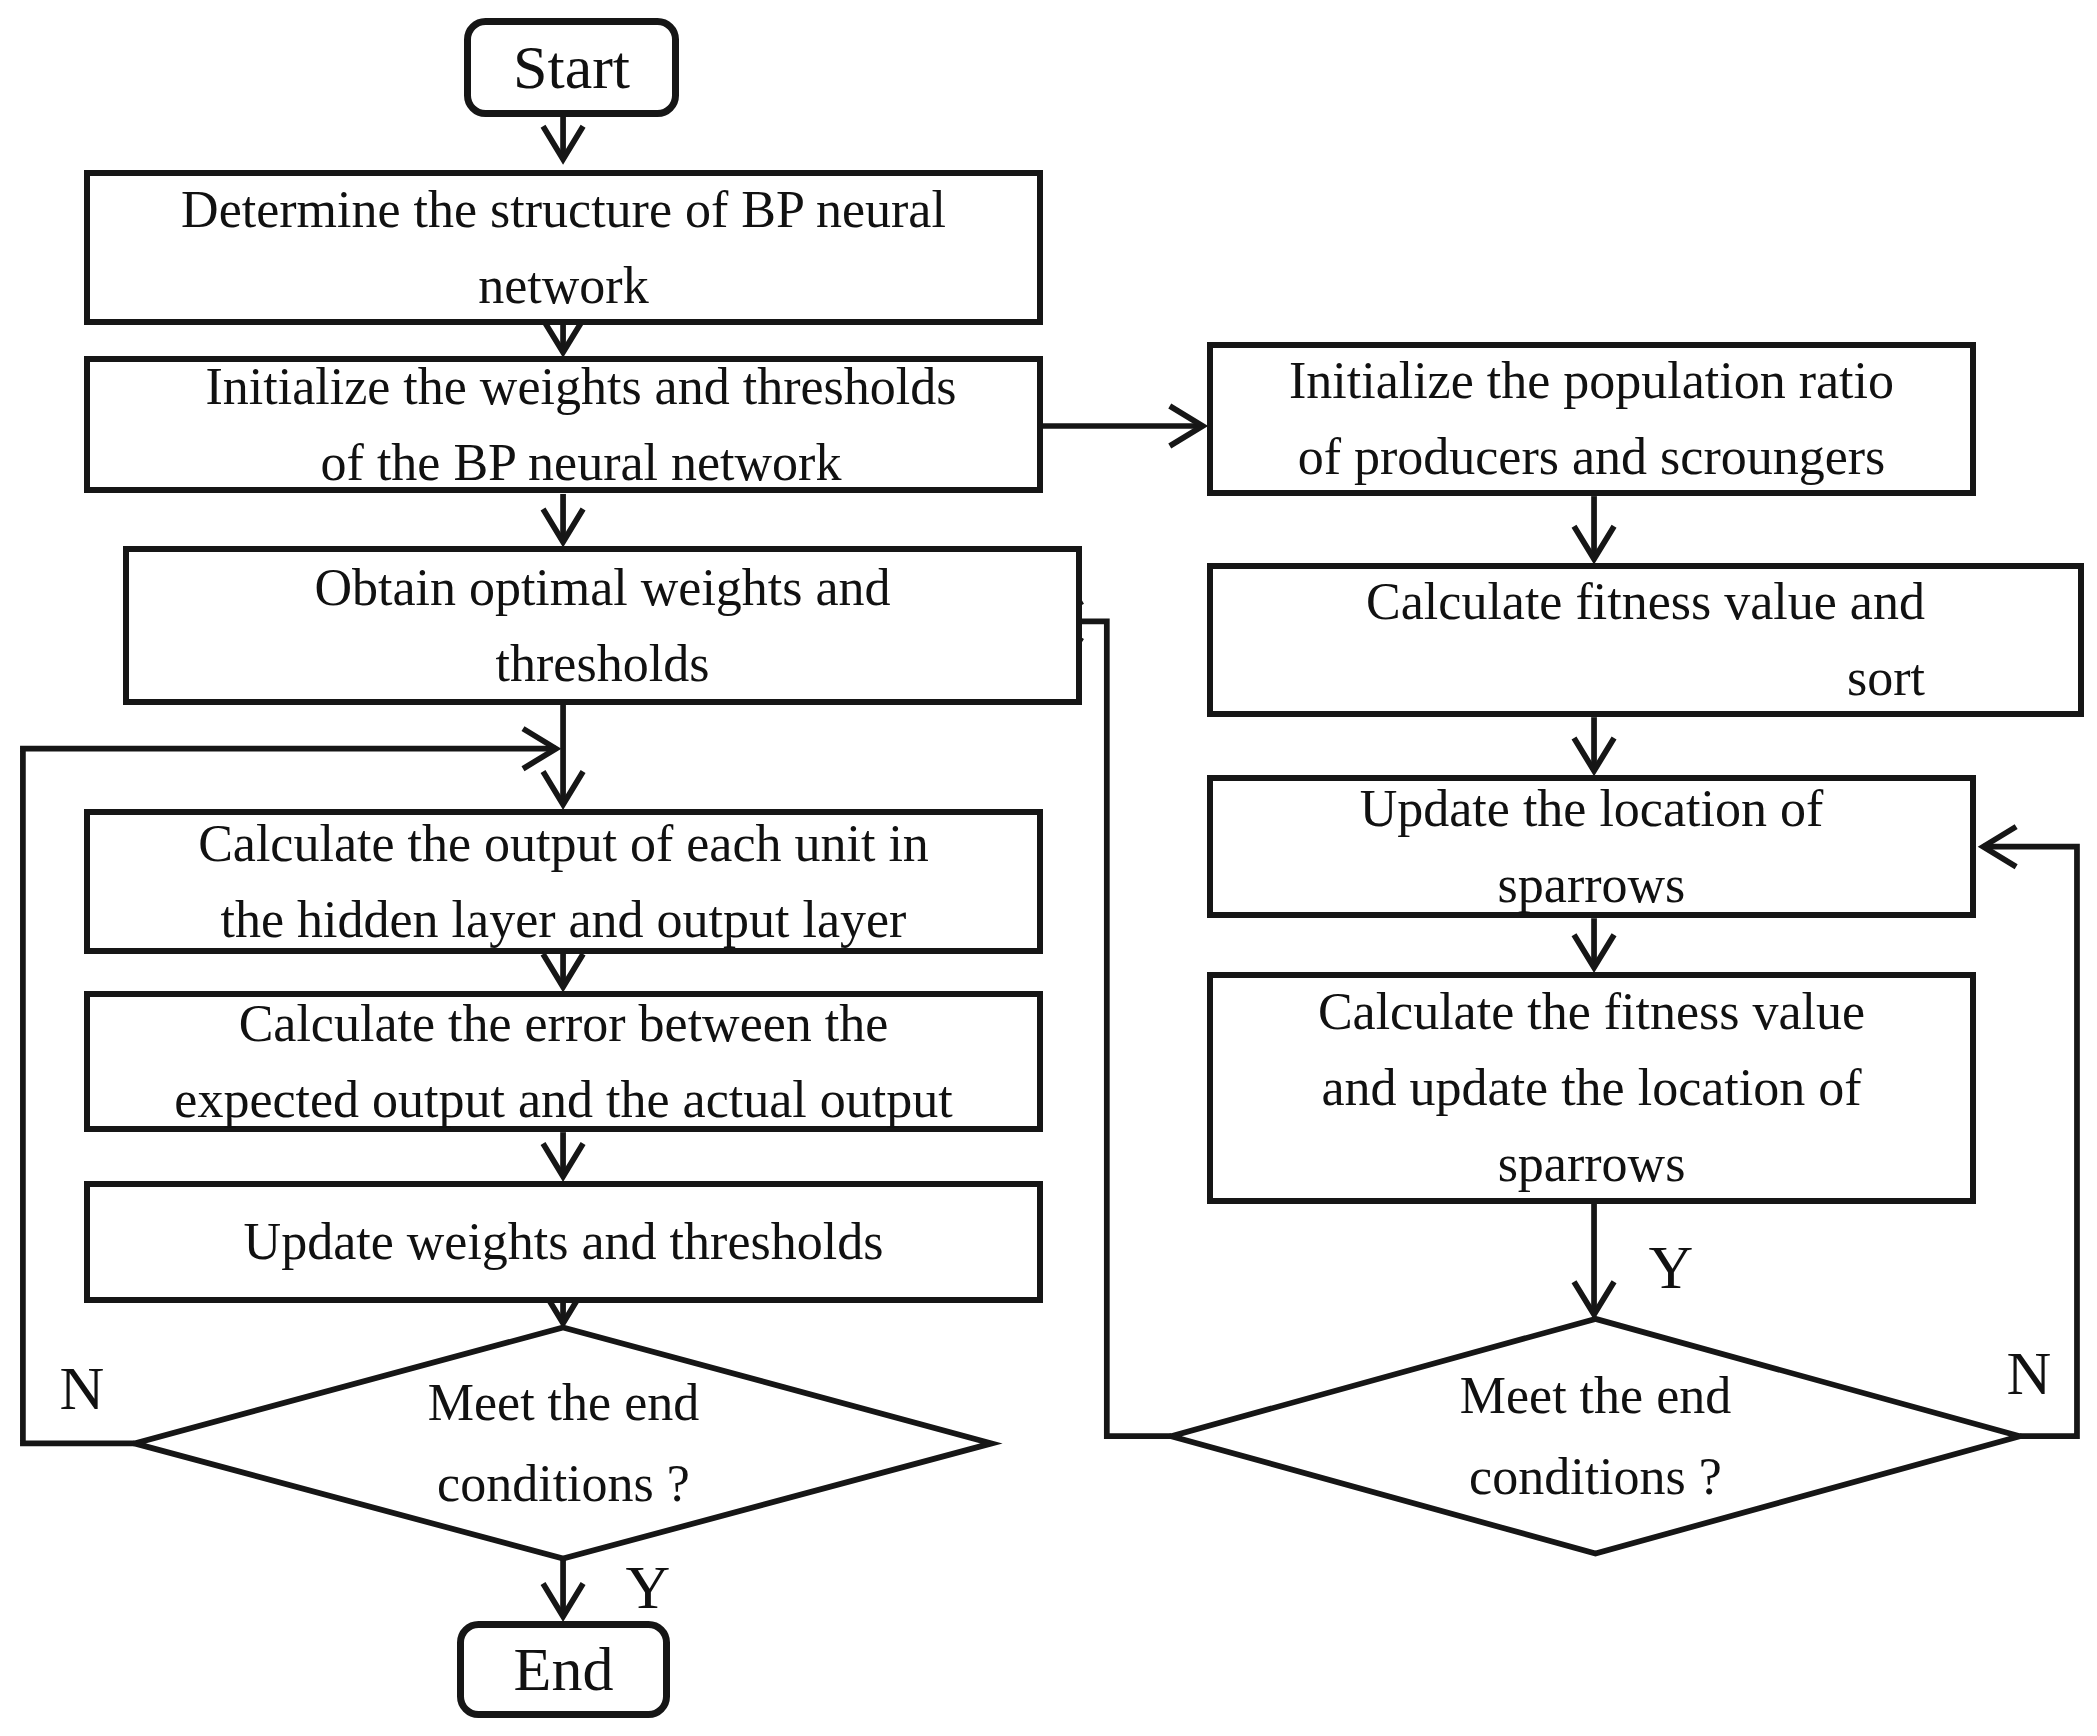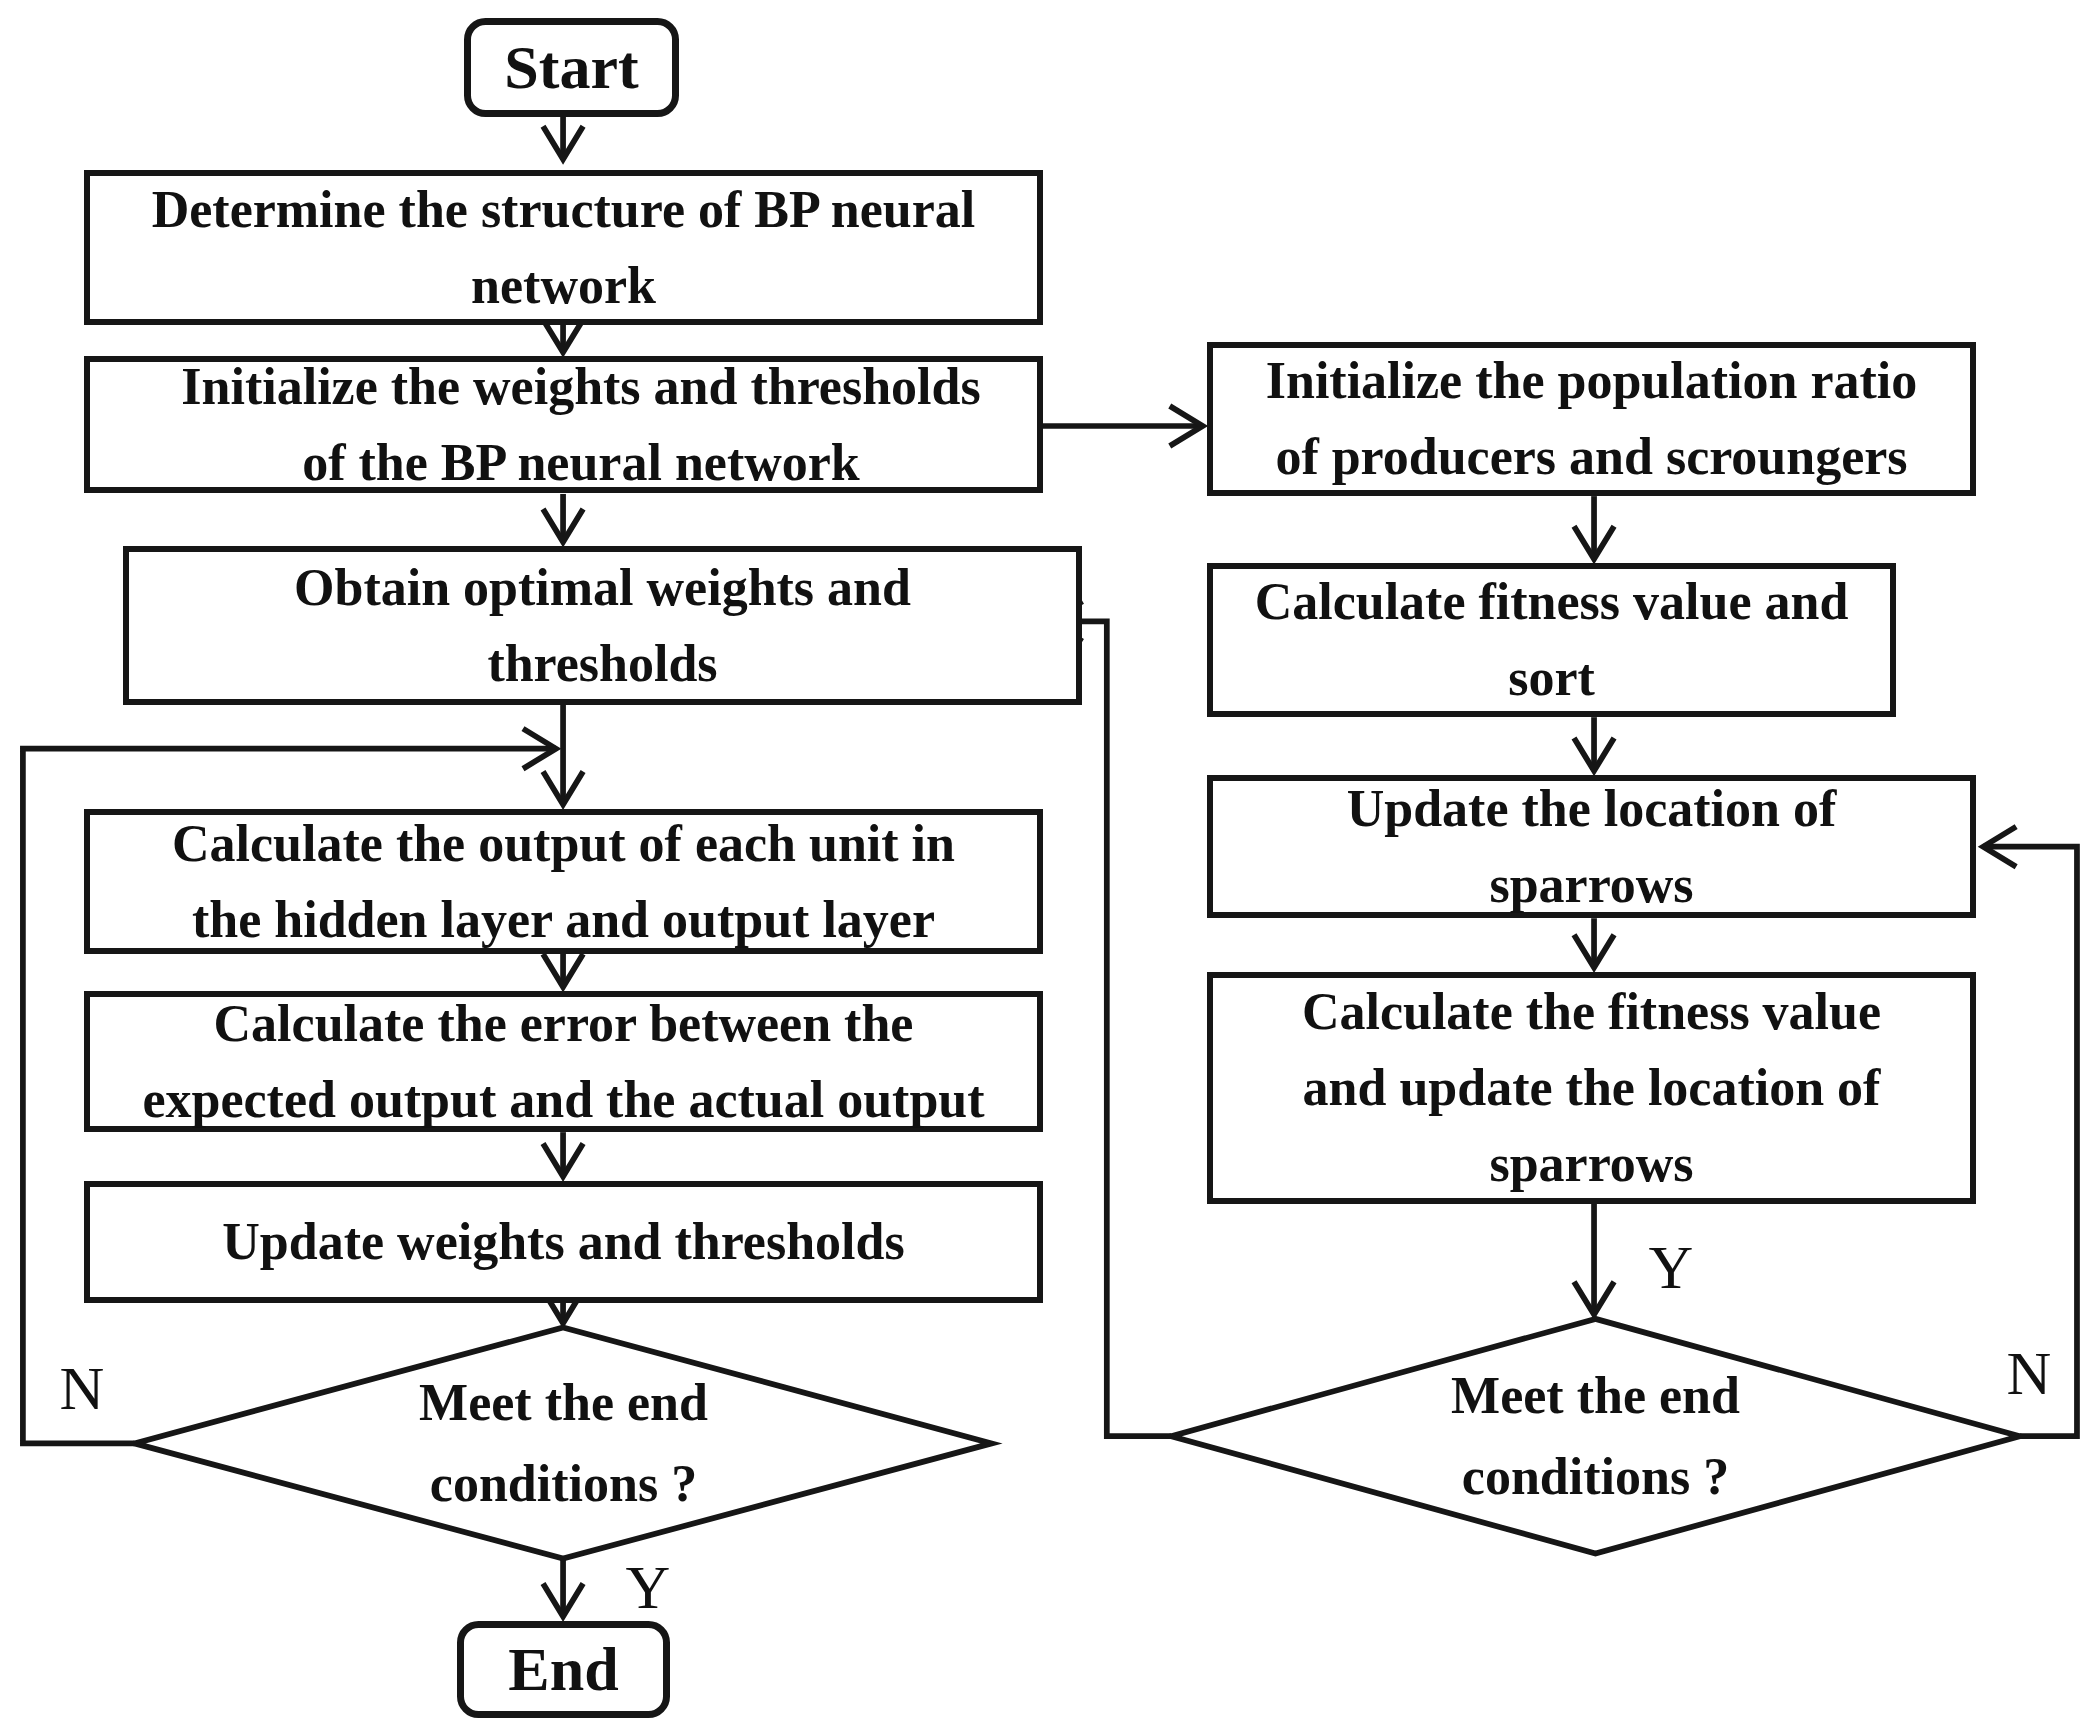--- a/index.html
+++ b/index.html
@@ -13,21 +13,20 @@
   }
   svg.wires{position:absolute;left:0;top:0;width:100%;height:100%;}
   .node{
     position:absolute;
     box-sizing:border-box;
     display:flex;align-items:center;justify-content:center;
     text-align:center;
     white-space:pre-line;
     background:#ffffff;
     line-height:1.46;
-    font-weight:bold;
   }
   .rect{
     border:6.4px solid #161616;
     font-size:52px;
   }
   .terminal{
     border:7.9px solid #161616;
     border-radius:21.5px;
     font-size:62px;
   }
@@ -116,21 +115,21 @@
   <div class="node rect" style="left:84px;top:1181px;width:959px;height:122px;">Update weights and thresholds</div>
 
   <div class="node dtext" style="left:313px;top:1354px;width:501px;height:179px;">Meet the end
 conditions ?</div>
 
   <div class="node terminal" style="left:457px;top:1621px;width:213px;height:97px;">End</div>
 
   <div class="node rect" style="left:1207px;top:342px;width:769px;height:154px;">Initialize the population ratio
 of producers and scroungers</div>
 
-  <div class="node rect" style="left:1207px;top:563px;width:689px;height:154px;">Calculate fitness value and
+  <div class="node rect" style="left:1207px;top:563px;width:877px;height:154px;text-align:right;">Calculate fitness value and
 sort</div>
 
   <div class="node rect" style="left:1207px;top:775px;width:769px;height:143px;">Update the location of
 sparrows</div>
 
   <div class="node rect" style="left:1207px;top:972px;width:769px;height:232px;">Calculate the fitness value
 and update the location of
 sparrows</div>
 
   <div class="node dtext" style="left:1345px;top:1347px;width:501px;height:179px;">Meet the end

